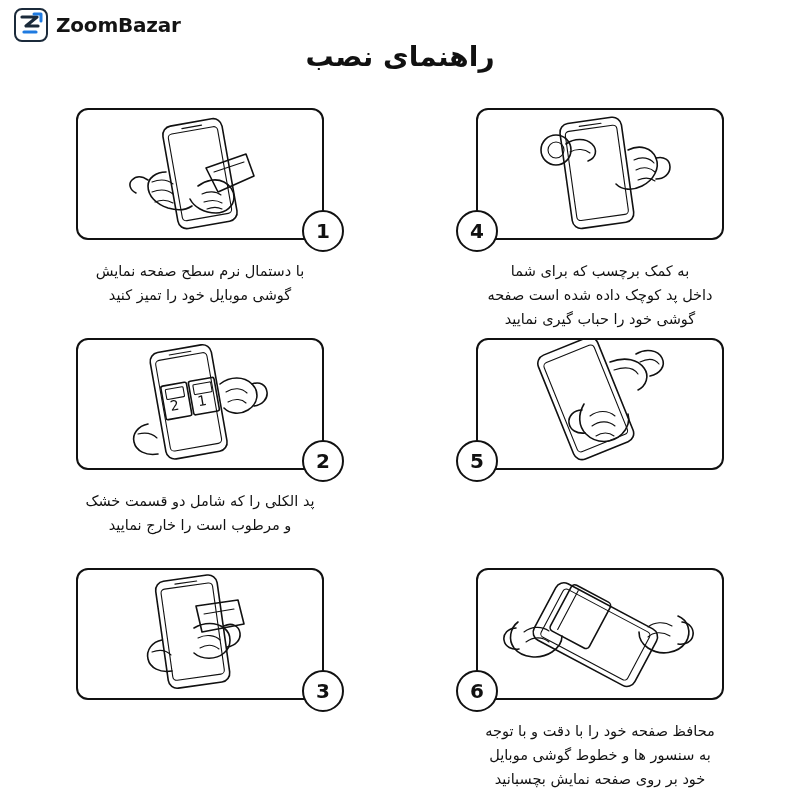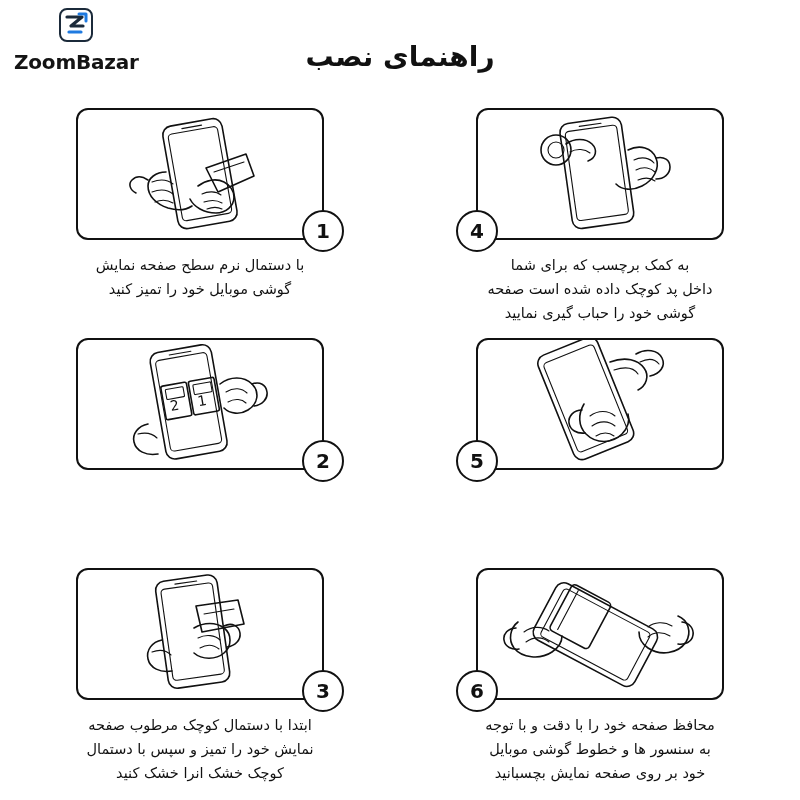--- a/index.html
+++ b/index.html
@@ -17,21 +17,20 @@
   }
 
   
   .brand {
     position: absolute;
     top: 8px;
     left: 14px;
     display: flex;
     align-items: center;
     gap: 8px;
-    flex-direction: column;
   }
   .brand-logo {
     width: 34px;
     height: 34px;
     border-radius: 7px;
     background: #ffffff;
     position: relative;
     display: flex;
     align-items: center;
     justify-content: center;
@@ -106,21 +105,21 @@
     font-size: 20px;
     font-weight: bold;
     color: #111111;
     bottom: -12px;
   }
   .badge.right { right: -20px; }
   .badge.left  { left: -20px; }
 
   .caption {
     width: 300px;
-    margin-top: 14px;
+    margin-top: 20px;
     text-align: center;
     direction: rtl;
     font-size: 14.5px;
     line-height: 1.65;
     color: #111111;
   }
 
   .stroke {
     fill: none;
     stroke: #111111;
@@ -241,20 +240,22 @@
           <path class="stroke-thin" d="M148 52 c8 -5 16 -4 21 1"></path>
           <path class="stroke-thin" d="M150 62 c7 -4 14 -3 18 1"></path>
           <path class="stroke" d="M174 44 c8 -3 14 1 15 8 c1 7 -5 13 -13 14"></path>
 
           <path class="stroke" d="M70 84 c-10 2 -16 10 -14 18 c2 9 12 14 24 12"></path>
           <path class="stroke-thin" d="M60 94 c8 -2 15 0 19 4"></path>
         </svg>
       </div>
       <div class="badge right">2</div>
     </div>
+    <div class="caption" style="white-space: pre-line;">پد الکلی را که شامل دو قسمت خشک
+و مرطوب است را خارج نمایید</div>
   </div>
 
   <div class="cell">
     <div class="frame-wrap">
       <div class="frame">
         <svg width="244" height="128" viewBox="0 0 244 128">
           <g transform="rotate(-22 110 64)">
             <rect class="stroke" x="78" y="2" width="64" height="112" rx="9"></rect>
             <rect class="stroke-thin" x="83" y="10" width="54" height="96" rx="4"></rect>
           </g>
@@ -293,23 +294,20 @@
           <path class="stroke-thin" d="M120 68 c8 -4 17 -3 22 2"></path>
           <path class="stroke-thin" d="M122 78 c7 -4 14 -3 19 1"></path>
           <path class="stroke" d="M146 56 c8 -4 15 0 16 7 c1 7 -5 13 -13 14"></path>
 
           <path class="stroke" d="M84 70 c-10 2 -16 10 -14 19 c2 9 12 14 24 12"></path>
           <path class="stroke-thin" d="M74 82 c8 -3 15 -1 19 3"></path>
         </svg>
       </div>
       <div class="badge right">3</div>
     </div>
-    <div class="caption" style="white-space: pre-line;">ابتدا با دستمال کوچک مرطوب صفحه
-نمایش خود را تمیز و سپس با دستمال
-کوچک خشک انرا خشک کنید</div>
   </div>
 
   <div class="cell">
     <div class="frame-wrap">
       <div class="frame">
         <svg width="244" height="128" viewBox="0 0 244 128">
 
           <g transform="rotate(-62 120 66)">
             <rect class="stroke" x="88" y="6" width="64" height="114" rx="9"></rect>
             <rect class="stroke-thin" x="93" y="14" width="54" height="98" rx="4"></rect>

